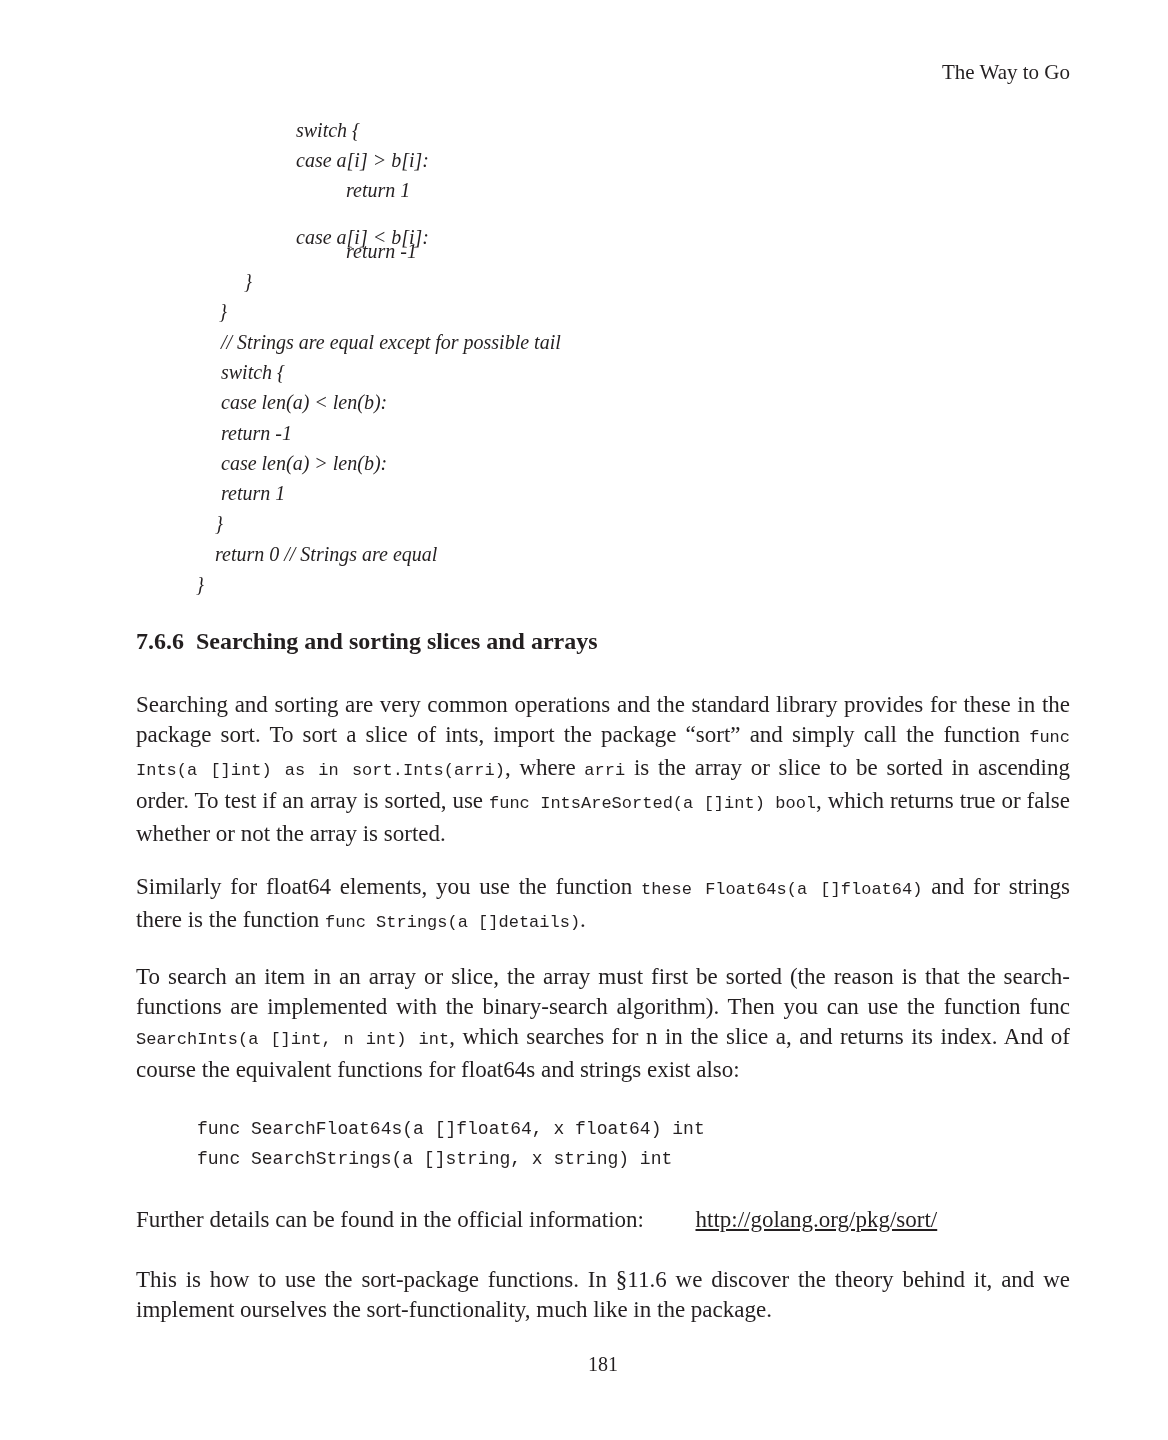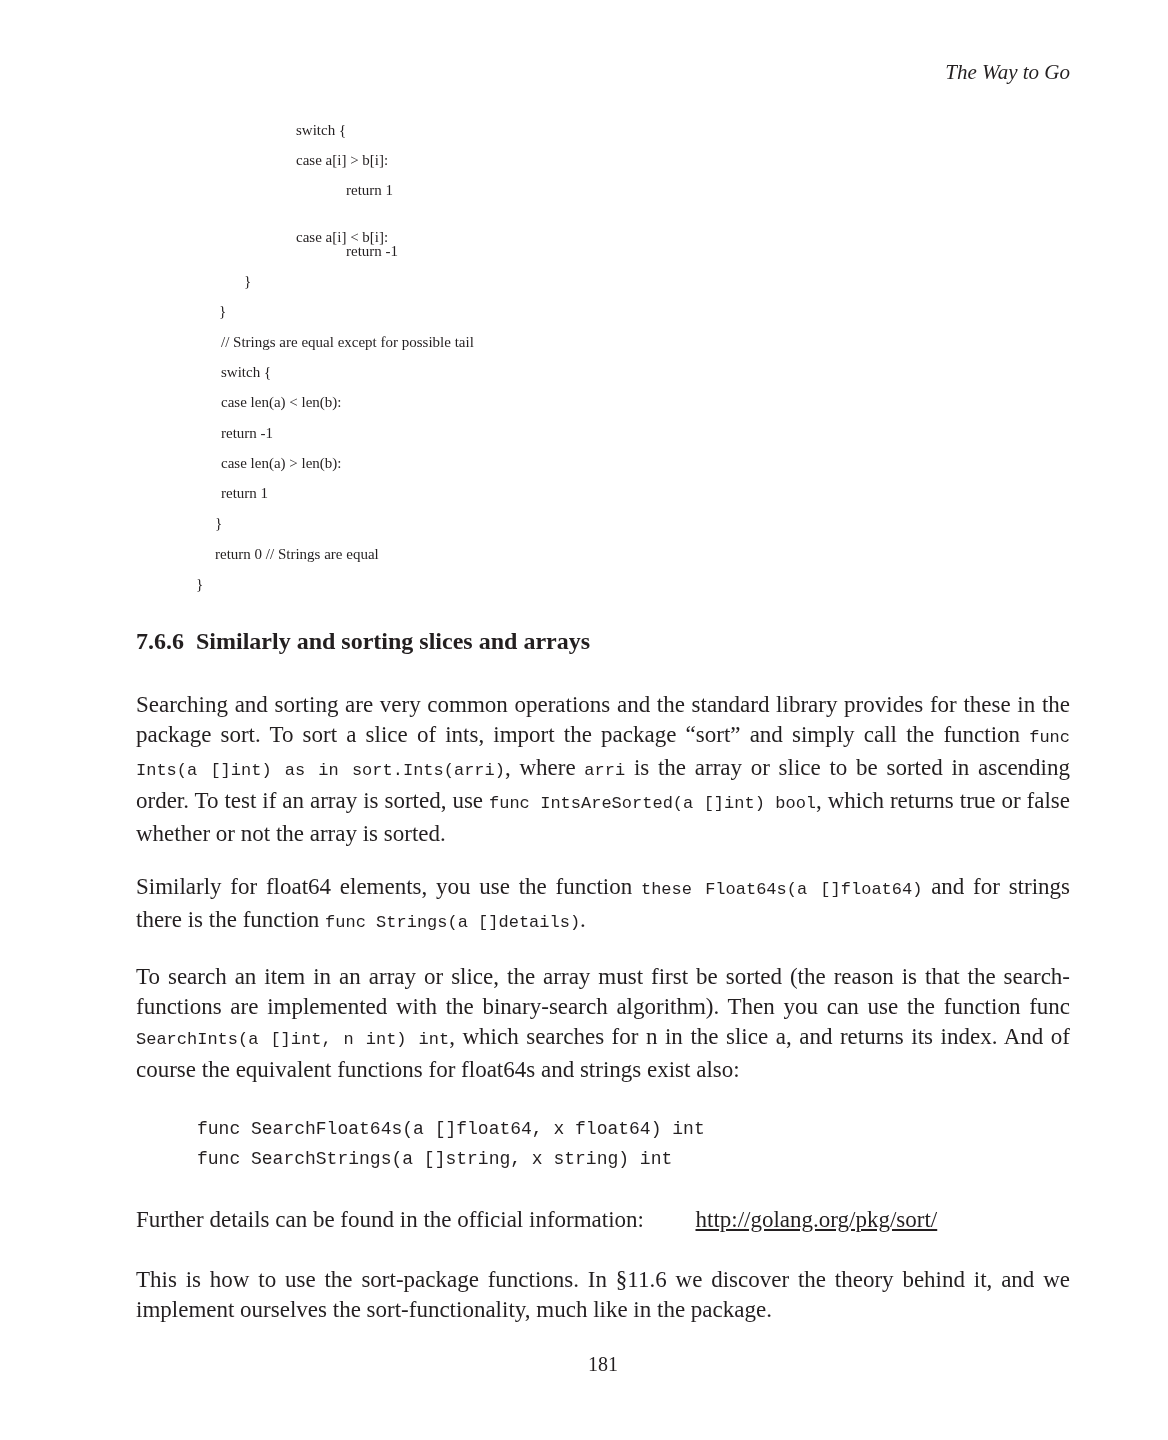--- a/index.html
+++ b/index.html
@@ -3,24 +3,24 @@
   <meta charset="utf-8">
   <style>
     html, body { margin: 0; padding: 0; background: #ffffff; }
     body {
       width: 1168px; height: 1440px; position: relative; overflow: hidden;
       font-family: "Liberation Serif", "DejaVu Serif", serif;
       color: #231f20;
     }
     .running-head {
       position: absolute; right: 98px; top: 60px;
-      font-style: italic; font-size: 21px; text-align: center;
+      font-size: 21px; text-align: center;
     }
     .code-line {
-      position: absolute; font-size: 15px; white-space: pre; line-height: 30px;
+      position: absolute; font-size: 20px; white-space: pre; line-height: 30px; font-style: italic;
     }
     .heading {
       position: absolute; left: 136px; top: 628px;
       font-weight: bold; font-size: 24px;
     }
     .para {
       position: absolute; left: 136px; width: 934px;
       font-size: 23px; line-height: 30px; text-align: justify;
     }
     .mono {
@@ -56,21 +56,21 @@
   <div class="code-line" style="left:221px;top:387px">case len(a) &lt; len(b):</div>
   <div class="code-line" style="left:221px;top:418px">return -1</div>
   <div class="code-line" style="left:221px;top:448px">case len(a) &gt; len(b):</div>
   <div class="code-line" style="left:221px;top:478px">return 1</div>
   <div class="code-line" style="left:215px;top:508px">}</div>
   <div class="code-line" style="left:215px;top:539px">return 0 // Strings are equal</div>
   <div class="code-line" style="left:196px;top:569px">}</div>
 </div>
 
 <div class="heading">
-  <span>7.6.6</span>&nbsp;&nbsp;<span>Similarly and sorting slices and arrays</span>
+  <span>7.6.6</span>&nbsp;&nbsp;<span>Searching and sorting slices and arrays</span>
 </div>
 
 <div class="para rich" style="top:690px"><span>Searching and sorting are very common operations and the standard library provides for these in the package sort. To sort a slice of ints, import the package “sort” and simply call the function </span><span class="mono">func Ints(a []int) as in sort.Ints(arri)</span><span>, where </span><span class="mono">arri</span><span> is the array or slice to be sorted in ascending order. To test if an array is sorted, use </span><span class="mono">func IntsAreSorted(a []int) bool</span><span>, which returns true or false whether or not the array is sorted.</span></div>
 <div class="para rich" style="top:872px"><span>Similarly for float64 elements, you use the function </span><span class="mono">these Float64s(a []float64)</span><span> and for strings there is the function </span><span class="mono">func Strings(a []details)</span><span>.</span></div>
 <div class="para rich" style="top:962px"><span>To search an item in an array or slice, the array must first be sorted (the reason is that the search-functions are implemented with the binary-search algorithm). Then you can use the function func </span><span class="mono">SearchInts(a []int, n int) int</span><span>, which searches for n in the slice a, and returns its index. And of course the equivalent functions for float64s and strings exist also:</span></div>
 
 <div class="codeblock-line" style="top:1119px">func SearchFloat64s(a []float64, x float64) int</div>
 <div class="codeblock-line" style="top:1149px">func SearchStrings(a []string, x string) int</div>
 
 <div class="para" style="top:1205px">

